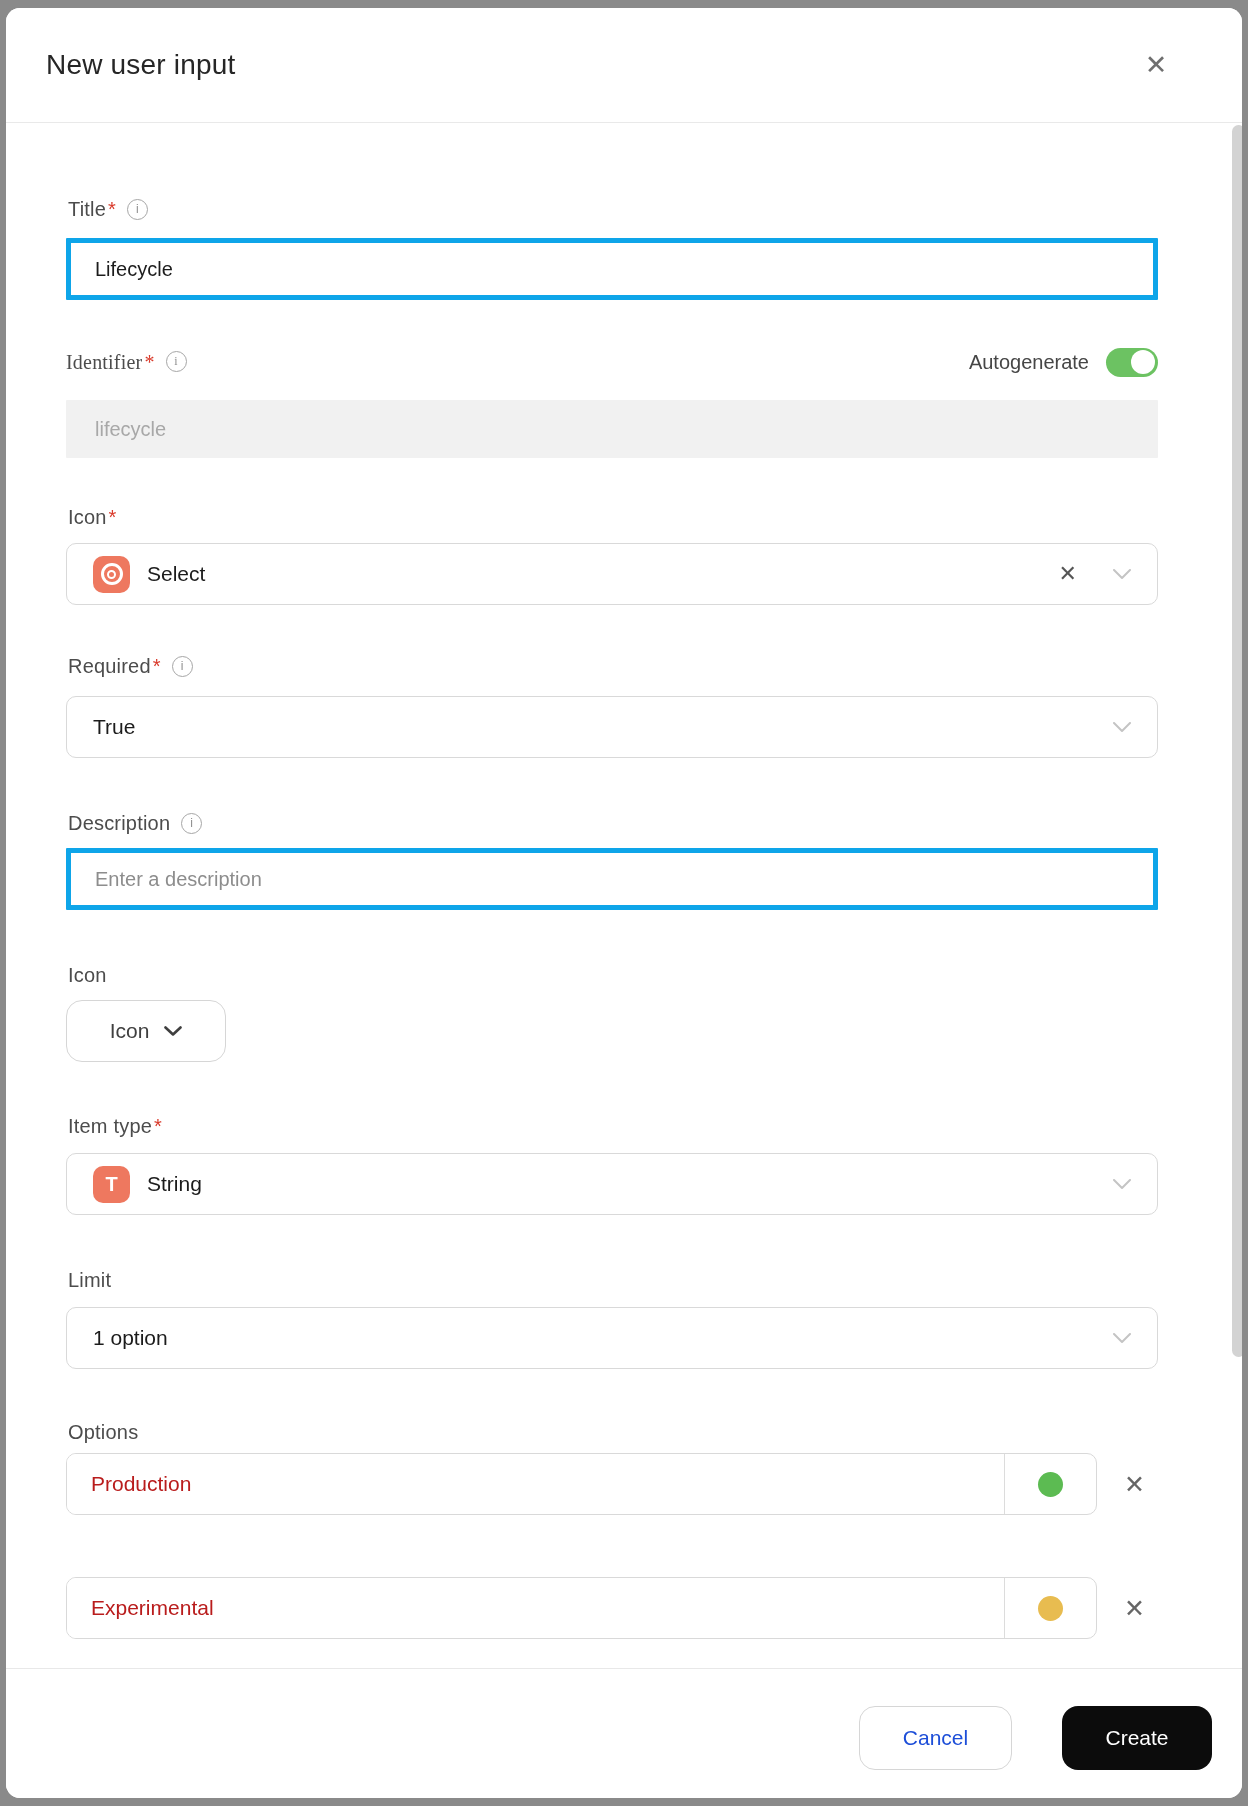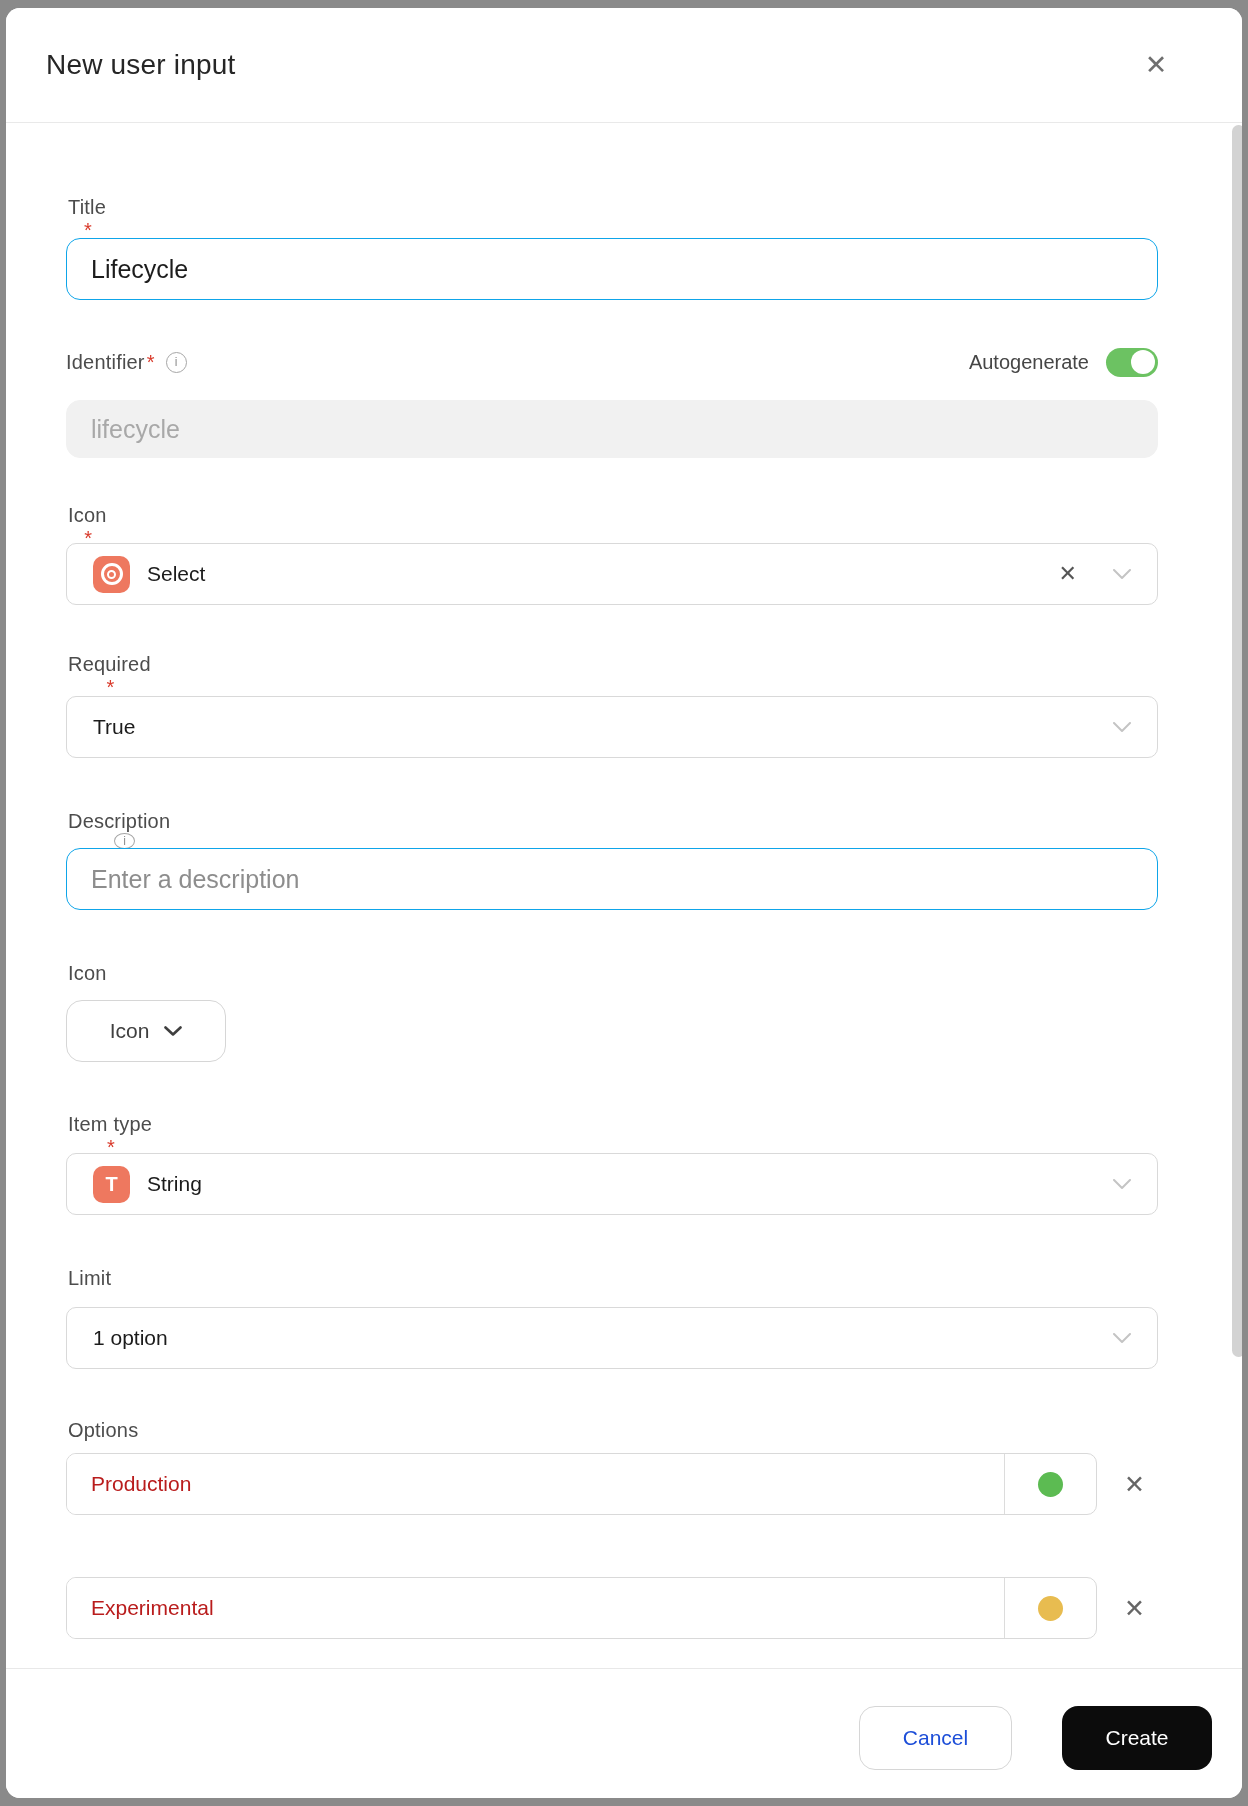--- a/index.html
+++ b/index.html
@@ -17,38 +17,38 @@
     position:absolute; left:40px; top:50%; transform:translateY(-50%);
     font-size:28px; color:#262626; font-weight:500; letter-spacing:.2px;
   }
   .close-btn {
     position:absolute; left:1128px; top:50%; transform:translateY(-50%);
     font-size:27px; color:#6f6f6f; width:44px; height:44px; display:flex;
     align-items:center; justify-content:center; cursor:pointer; font-weight:400;
   }
   .field-label {
     position:absolute; left:62px; height:26px; display:flex; align-items:center;
-    font-size:20px; color:#4c4c4c; letter-spacing:.2px;flex-direction:column;
+    font-size:20px; color:#4c4c4c; letter-spacing:.2px;
   }
   .req { color:#d93a2b; margin-left:2px; }
   .info-ic {
     width:21px; height:21px; border:1.5px solid #a6a6a6; border-radius:50%;
     display:flex; align-items:center; justify-content:center; margin-left:11px;
     font-size:12px; color:#8f8f8f; cursor:pointer;
   }
   .text-input {
     position:absolute; left:60px; width:1092px; height:62px;
-    border:1px solid #0ea5e9; border-radius:14px; background:#fff;
-    font-family:inherit; font-size:25px; color:#1c1c1c; padding:0 24px; outline:none;
+    border:5px solid #0ea5e9; border-radius:1px; background:#fff;
+    font-family:inherit; font-size:20px; color:#1c1c1c; padding:0 24px; outline:none;
   }
   .text-input::placeholder { color:#8d8d8d; opacity:1; }
   .text-input.disabled { background:#f1f1f1; border-color:#f1f1f1; color:#a8a8a8; }
   .row-flex { position:absolute; left:60px; width:1092px; display:flex; align-items:center; }
   .row-identifier { justify-content:space-between; height:30px; }
-  .ident-left { display:flex; align-items:center; font-size:20px; color:#4c4c4c; letter-spacing:.2px; }
+  .ident-left { display:flex; font-size:20px; color:#4c4c4c; letter-spacing:.2px;font-family:Liberation Serif, serif; }
   .ident-right { display:flex; align-items:center; }
   .toggle-label { font-size:20px; color:#464646; margin-right:17px; }
   .toggle { position:relative; width:52px; height:29px; border-radius:15px; cursor:pointer; }
   .toggle .knob { position:absolute; top:2.5px; right:3px; width:24px; height:24px; background:#fff; border-radius:50%; }
   .select {
     position:absolute; left:60px; width:1092px; height:62px;
     border:1px solid #d9d9d9; border-radius:10px; background:#fff;
     display:flex; align-items:center; padding:15px 26px; font-size:21px; color:#1c1c1c; cursor:pointer;
   }
   .chip {

